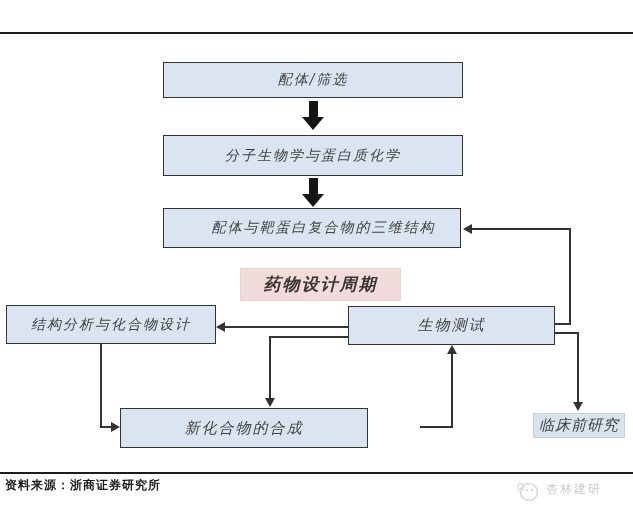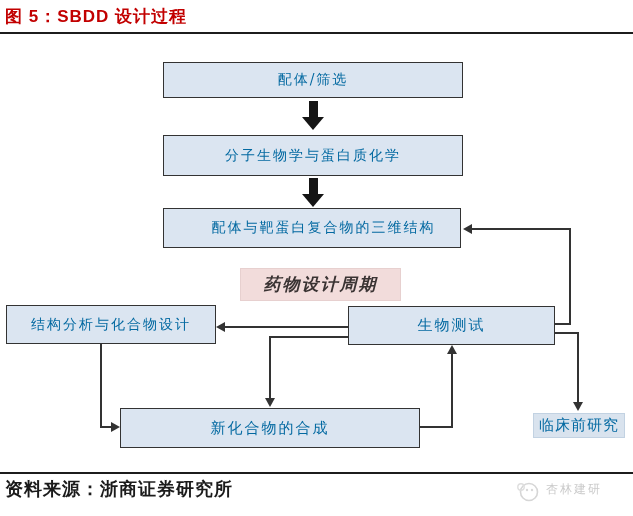--- a/index.html
+++ b/index.html
@@ -9,28 +9,28 @@
   
   .fig-title{position:absolute;left:5px;top:5px;font-size:17px;font-weight:bold;
              color:#c20000;letter-spacing:1px;white-space:nowrap;}
   .rule{position:absolute;left:0;width:633px;height:2px;background:#1c1c1c;}
   .rule.top{top:32px;}
   .rule.bottom{top:472px;}
 
   
   .node{position:absolute;background:#dbe5f1;border:1.5px solid #333333;box-sizing:border-box;
         display:flex;align-items:center;justify-content:center;
-        font-family:"DejaVu Serif","Liberation Serif",serif;font-size:14px;color:#0369a1;
-        letter-spacing:2px;z-index:2;white-space:nowrap;}
+        font-family:"DejaVu Serif","Liberation Serif",serif;font-size:14px;color:#404040;
+        letter-spacing:2px;z-index:2;white-space:nowrap;font-style:italic;}
   .node.ligand{left:163px;top:62px;width:300px;height:36px;}
   .node.molbio{left:163px;top:135px;width:300px;height:41px;}
   .node.structure{left:163px;top:208px;width:298px;height:40px;padding-left:23px;}
   .node.analysis{left:6px;top:305px;width:210px;height:39px;}
   .node.biotest{left:348px;top:306px;width:207px;height:39px;font-size:15px;}
-  .node.synthesis{left:120px;top:408px;width:300px;height:40px;font-size:15px;}
+  .node.synthesis{left:120px;top:408px;width:248px;height:40px;font-size:15px;}
   .node.preclinical{left:533px;top:413px;width:92px;height:25px;background:#d9e3ee;
         border:1px solid #c2d2e2;font-size:15px;letter-spacing:1px;}
 
   .cycle-label{position:absolute;left:240px;top:268px;width:161px;height:33px;
         background:#f2dcdb;border:1px solid #e7d0cf;box-sizing:border-box;
         display:flex;align-items:center;justify-content:center;
         font-family:"DejaVu Serif","Liberation Serif",serif;font-style:italic;font-weight:bold;
         font-size:17px;color:#3a3333;letter-spacing:2px;z-index:2;}
 
   .promising-label{position:absolute;left:547px;top:361px;width:62px;height:24px;
@@ -47,31 +47,30 @@
   
   .line{position:absolute;background:#333333;z-index:1;}
   .ah{position:absolute;width:0;height:0;z-index:1;}
   .ah.left{border-top:5px solid transparent;border-bottom:5px solid transparent;border-right:9px solid #333333;}
   .ah.right{border-top:5px solid transparent;border-bottom:5px solid transparent;border-left:9px solid #333333;}
   .ah.down{border-left:5px solid transparent;border-right:5px solid transparent;border-top:9px solid #333333;}
   .ah.up{border-left:5px solid transparent;border-right:5px solid transparent;border-bottom:9px solid #333333;}
 
   
   .source{position:absolute;left:5px;top:477px;font-family:"DejaVu Serif","Liberation Serif",serif;
-        font-weight:bold;font-size:18px;color:#1b1b1b;letter-spacing:1px;white-space:nowrap;}
+        font-weight:bold;font-size:12px;color:#1b1b1b;letter-spacing:1px;white-space:nowrap;}
   .wm{position:absolute;left:546px;top:481px;font-size:12px;color:#cbcbcb;letter-spacing:2px;
         font-family:"DejaVu Serif","Liberation Serif",serif;white-space:nowrap;}
   .wm-icon{position:absolute;left:516px;top:479px;width:24px;height:24px;}
 </style>
 </head>
 <body>
 
 <div id="page">
 
-  <div class="fig-title">图 5：SBDD 设计过程</div>
   <div class="rule top"></div>
 
   <div class="thick-shaft" style="left:309px;top:101px;height:17px;"></div>
   <div class="thick-head" style="left:302px;top:117px;"></div>
 
   <div class="thick-shaft" style="left:309px;top:178px;height:17px;"></div>
   <div class="thick-head" style="left:302px;top:194px;"></div>
 
   <div class="line" style="left:225px;top:326px;width:123px;height:2px;"></div>
   <div class="ah left" style="left:216px;top:322px;"></div>

